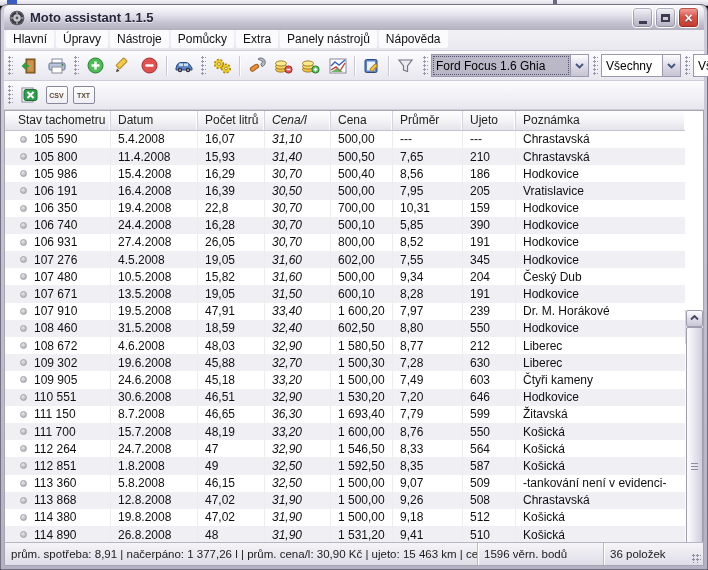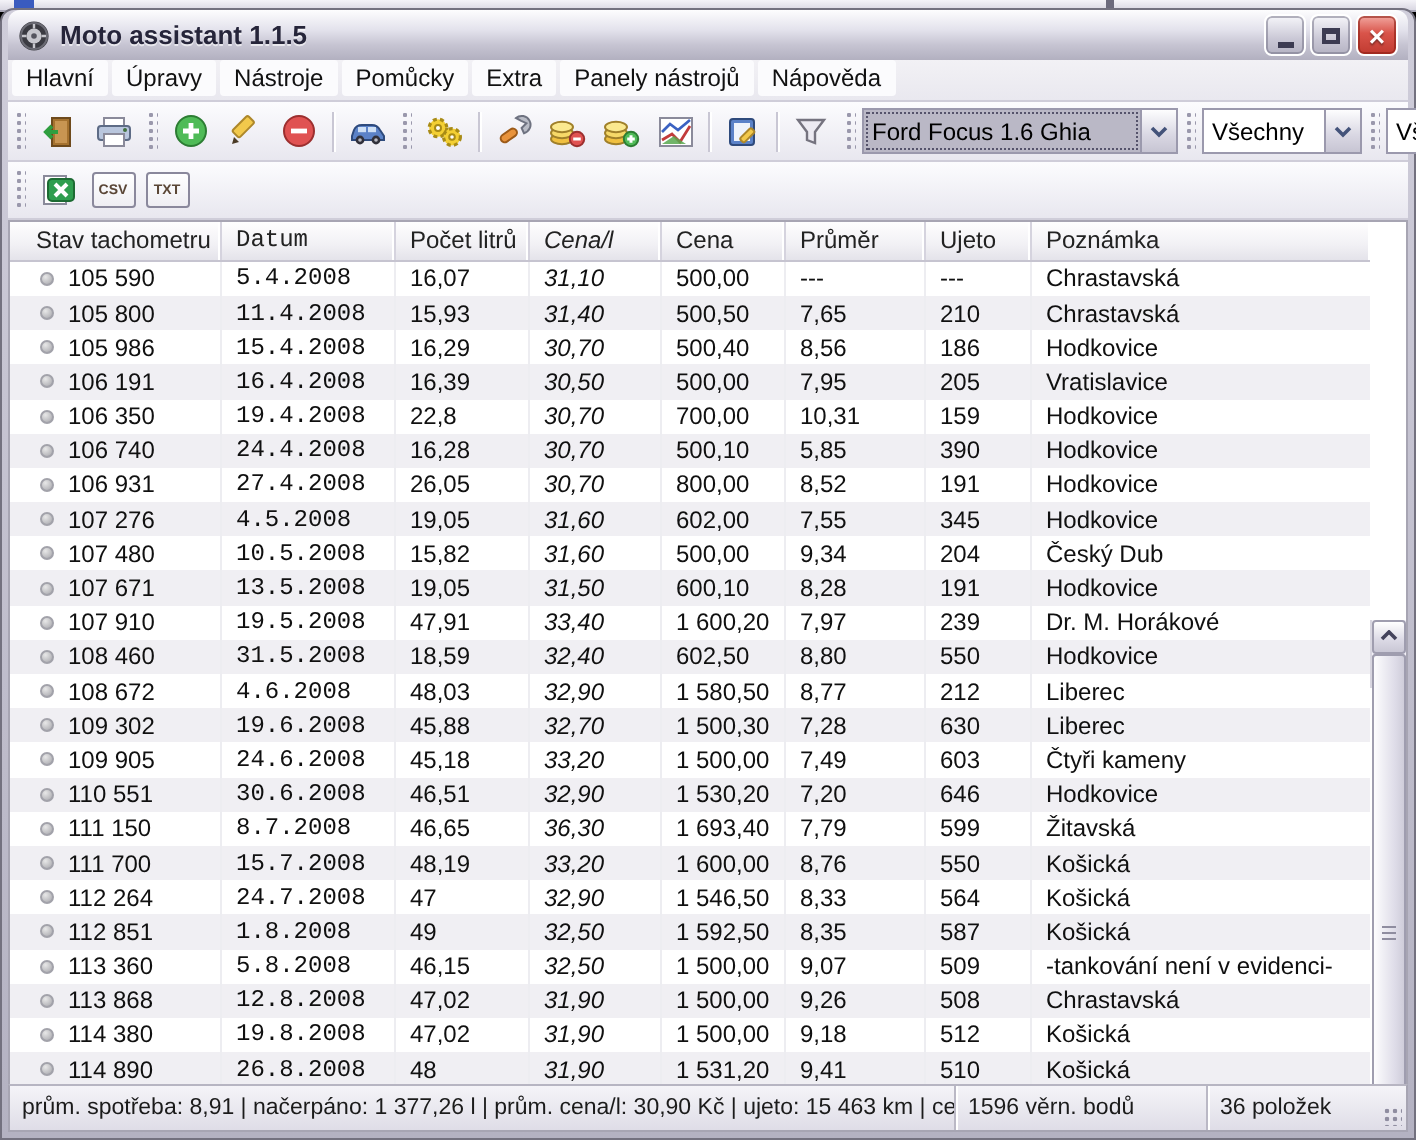--- a/index.html
+++ b/index.html
@@ -55,21 +55,21 @@
   
   .table-region{flex:1;display:flex;background:#fff;border:1px solid #a7a5b3;border-bottom:none;overflow:hidden;align-items:center;}
   .table-main{flex:1;display:flex;flex-direction:column;overflow:hidden;}
   .thead{height:20px;display:flex;flex:0 0 auto;background:linear-gradient(#ffffff,#f2f1f5 60%,#e4e3ea);border-bottom:1px solid #c6c4d0;font-size:12px;color:#222;}
   .th{display:flex;align-items:center;padding-left:7px;box-sizing:border-box;border-right:1px solid #d5d3de;box-shadow:inset -1px 0 0 #fff;white-space:nowrap;overflow:hidden;}
   .th.c0{padding-left:13px;}
   .tbody{flex:1;overflow:hidden;}
   .tr{display:flex;height:17.2px;align-items:center;font-size:12px;color:#101010;}
   .tr:nth-child(even){background:#f0eff3;}
   .td{height:100%;display:flex;align-items:center;padding-left:7px;box-sizing:border-box;border-right:1px solid #ededf1;white-space:nowrap;overflow:hidden;}
-  .c0{width:106px;} .c1{width:87px;font-family:Liberation Mono, monospace;} .c2{width:67px;} .c3{width:66px;font-style:italic;}
+  .c0{width:106px;} .c1{width:87px;} .c2{width:67px;} .c3{width:66px;font-style:italic;}
   .c4{width:62px;} .c5{width:70px;} .c6{width:53px;} .c7{flex:1;border-right:none;}
   .td.c0{padding-left:8px;}
   .bullet{width:7px;height:7px;border-radius:50%;margin:0 7px 0 7px;flex:0 0 auto;
     background:radial-gradient(circle at 35% 30%,#e8e8e8,#b9b9bd 70%,#9a9aa0);border:1px solid #a2a2aa;box-sizing:border-box;}
 
   
   .vscroll{width:17px;flex:0 0 auto;background:#f3f1f8;border-left:1px solid #d8d6e0;display:flex;flex-direction:column;}
   .sbtn{height:17px;flex:0 0 auto;border:1px solid #9f9daf;border-radius:2px;box-sizing:border-box;
     background:linear-gradient(#ffffff,#dbd9e5 60%,#c9c7d5);display:flex;align-items:center;justify-content:center;}
   .strack{flex:1;position:relative;}

